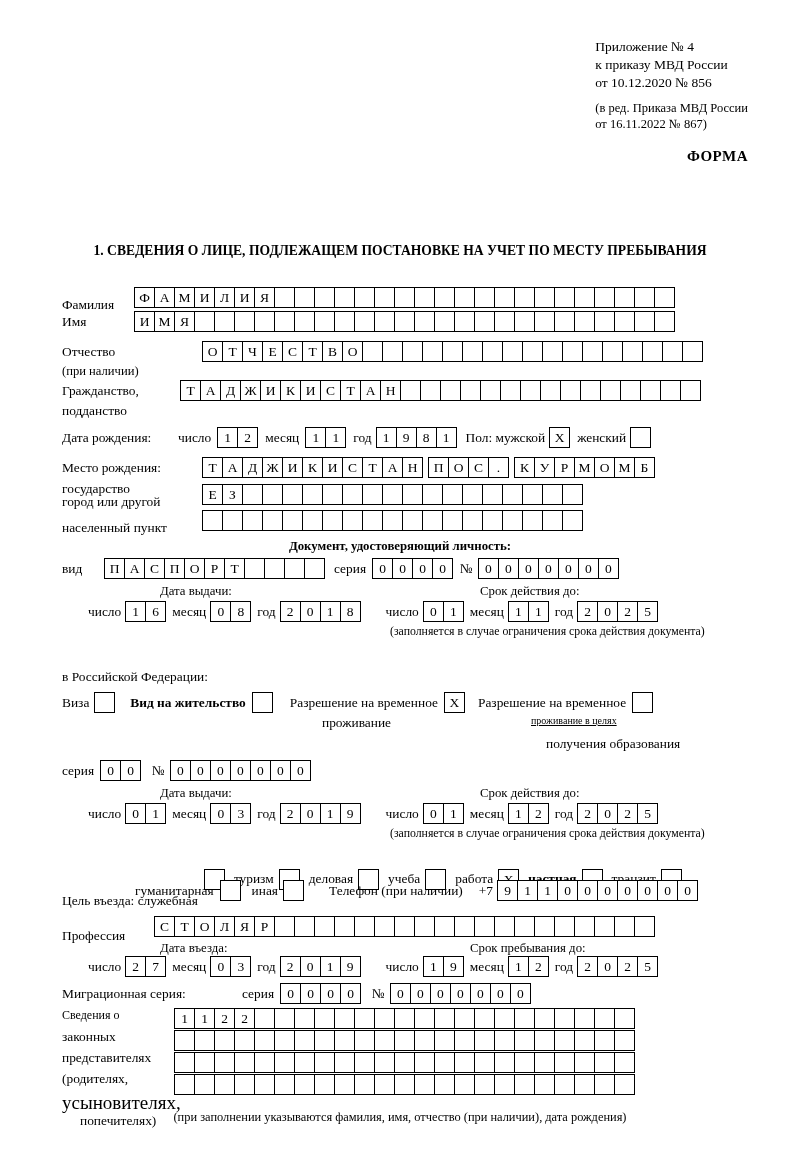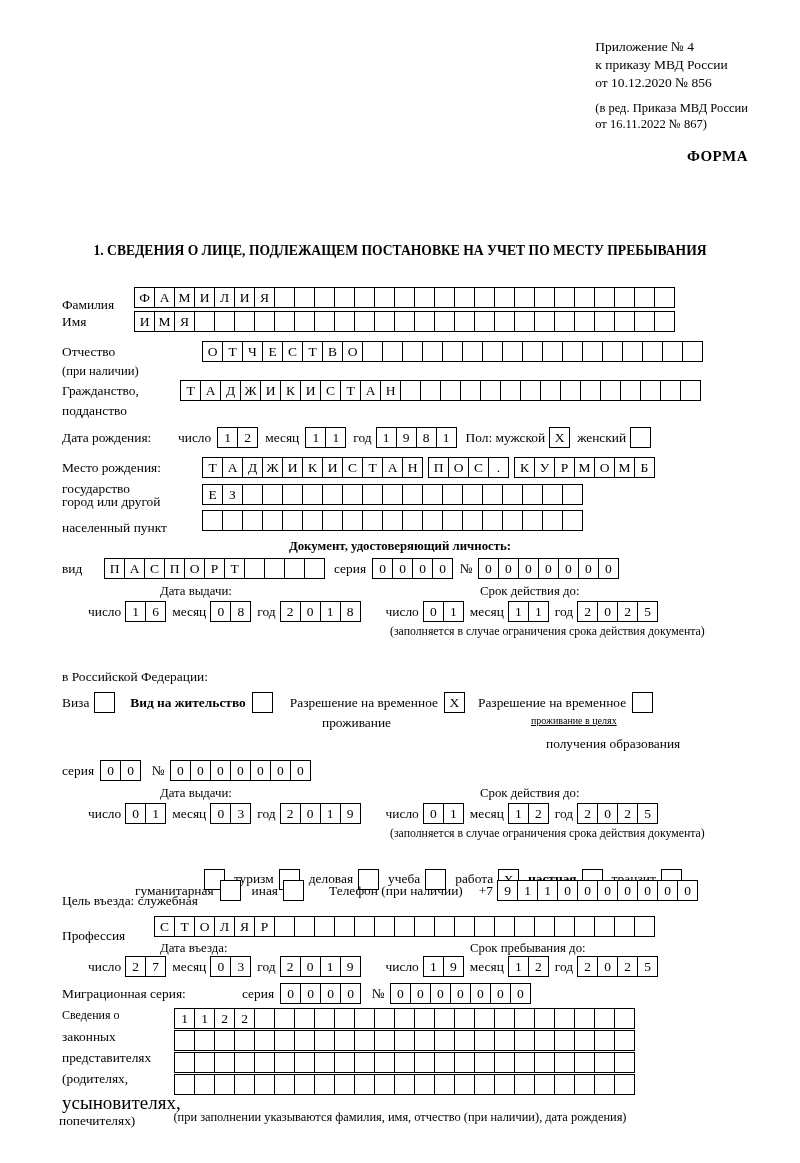--- a/index.html
+++ b/index.html
@@ -624,21 +624,21 @@
         <span class="cell">0</span>
         <span class="cell">0</span>
       </span>
   </div>
 
   <div style="position:absolute; left:62px; top:1008px; font-size:12px;">Сведения о</div>
   <div style="position:absolute; left:62px; top:1029px; font-size:13.4px;">законных</div>
   <div style="position:absolute; left:62px; top:1050px; font-size:13.4px;">представителях</div>
   <div style="position:absolute; left:62px; top:1071px; font-size:13.4px;">(родителях,</div>
   <div style="position:absolute; left:62px; top:1092px; font-size:19px;">усыновителях,</div>
-  <div style="position:absolute; left:59px; top:1113px; font-size:13.4px;">попечителях)</div>
+  <div style="position:absolute; left:80px; top:1113px; font-size:13.4px;">попечителях)</div>
 
   <div class="row" style="left:174px; top:1008px;">
     <span class="boxes" id="g-lr1">
         <span class="cell">1</span>
         <span class="cell">1</span>
         <span class="cell">2</span>
         <span class="cell">2</span>
         <span class="cell"></span>
         <span class="cell"></span>
         <span class="cell"></span>

